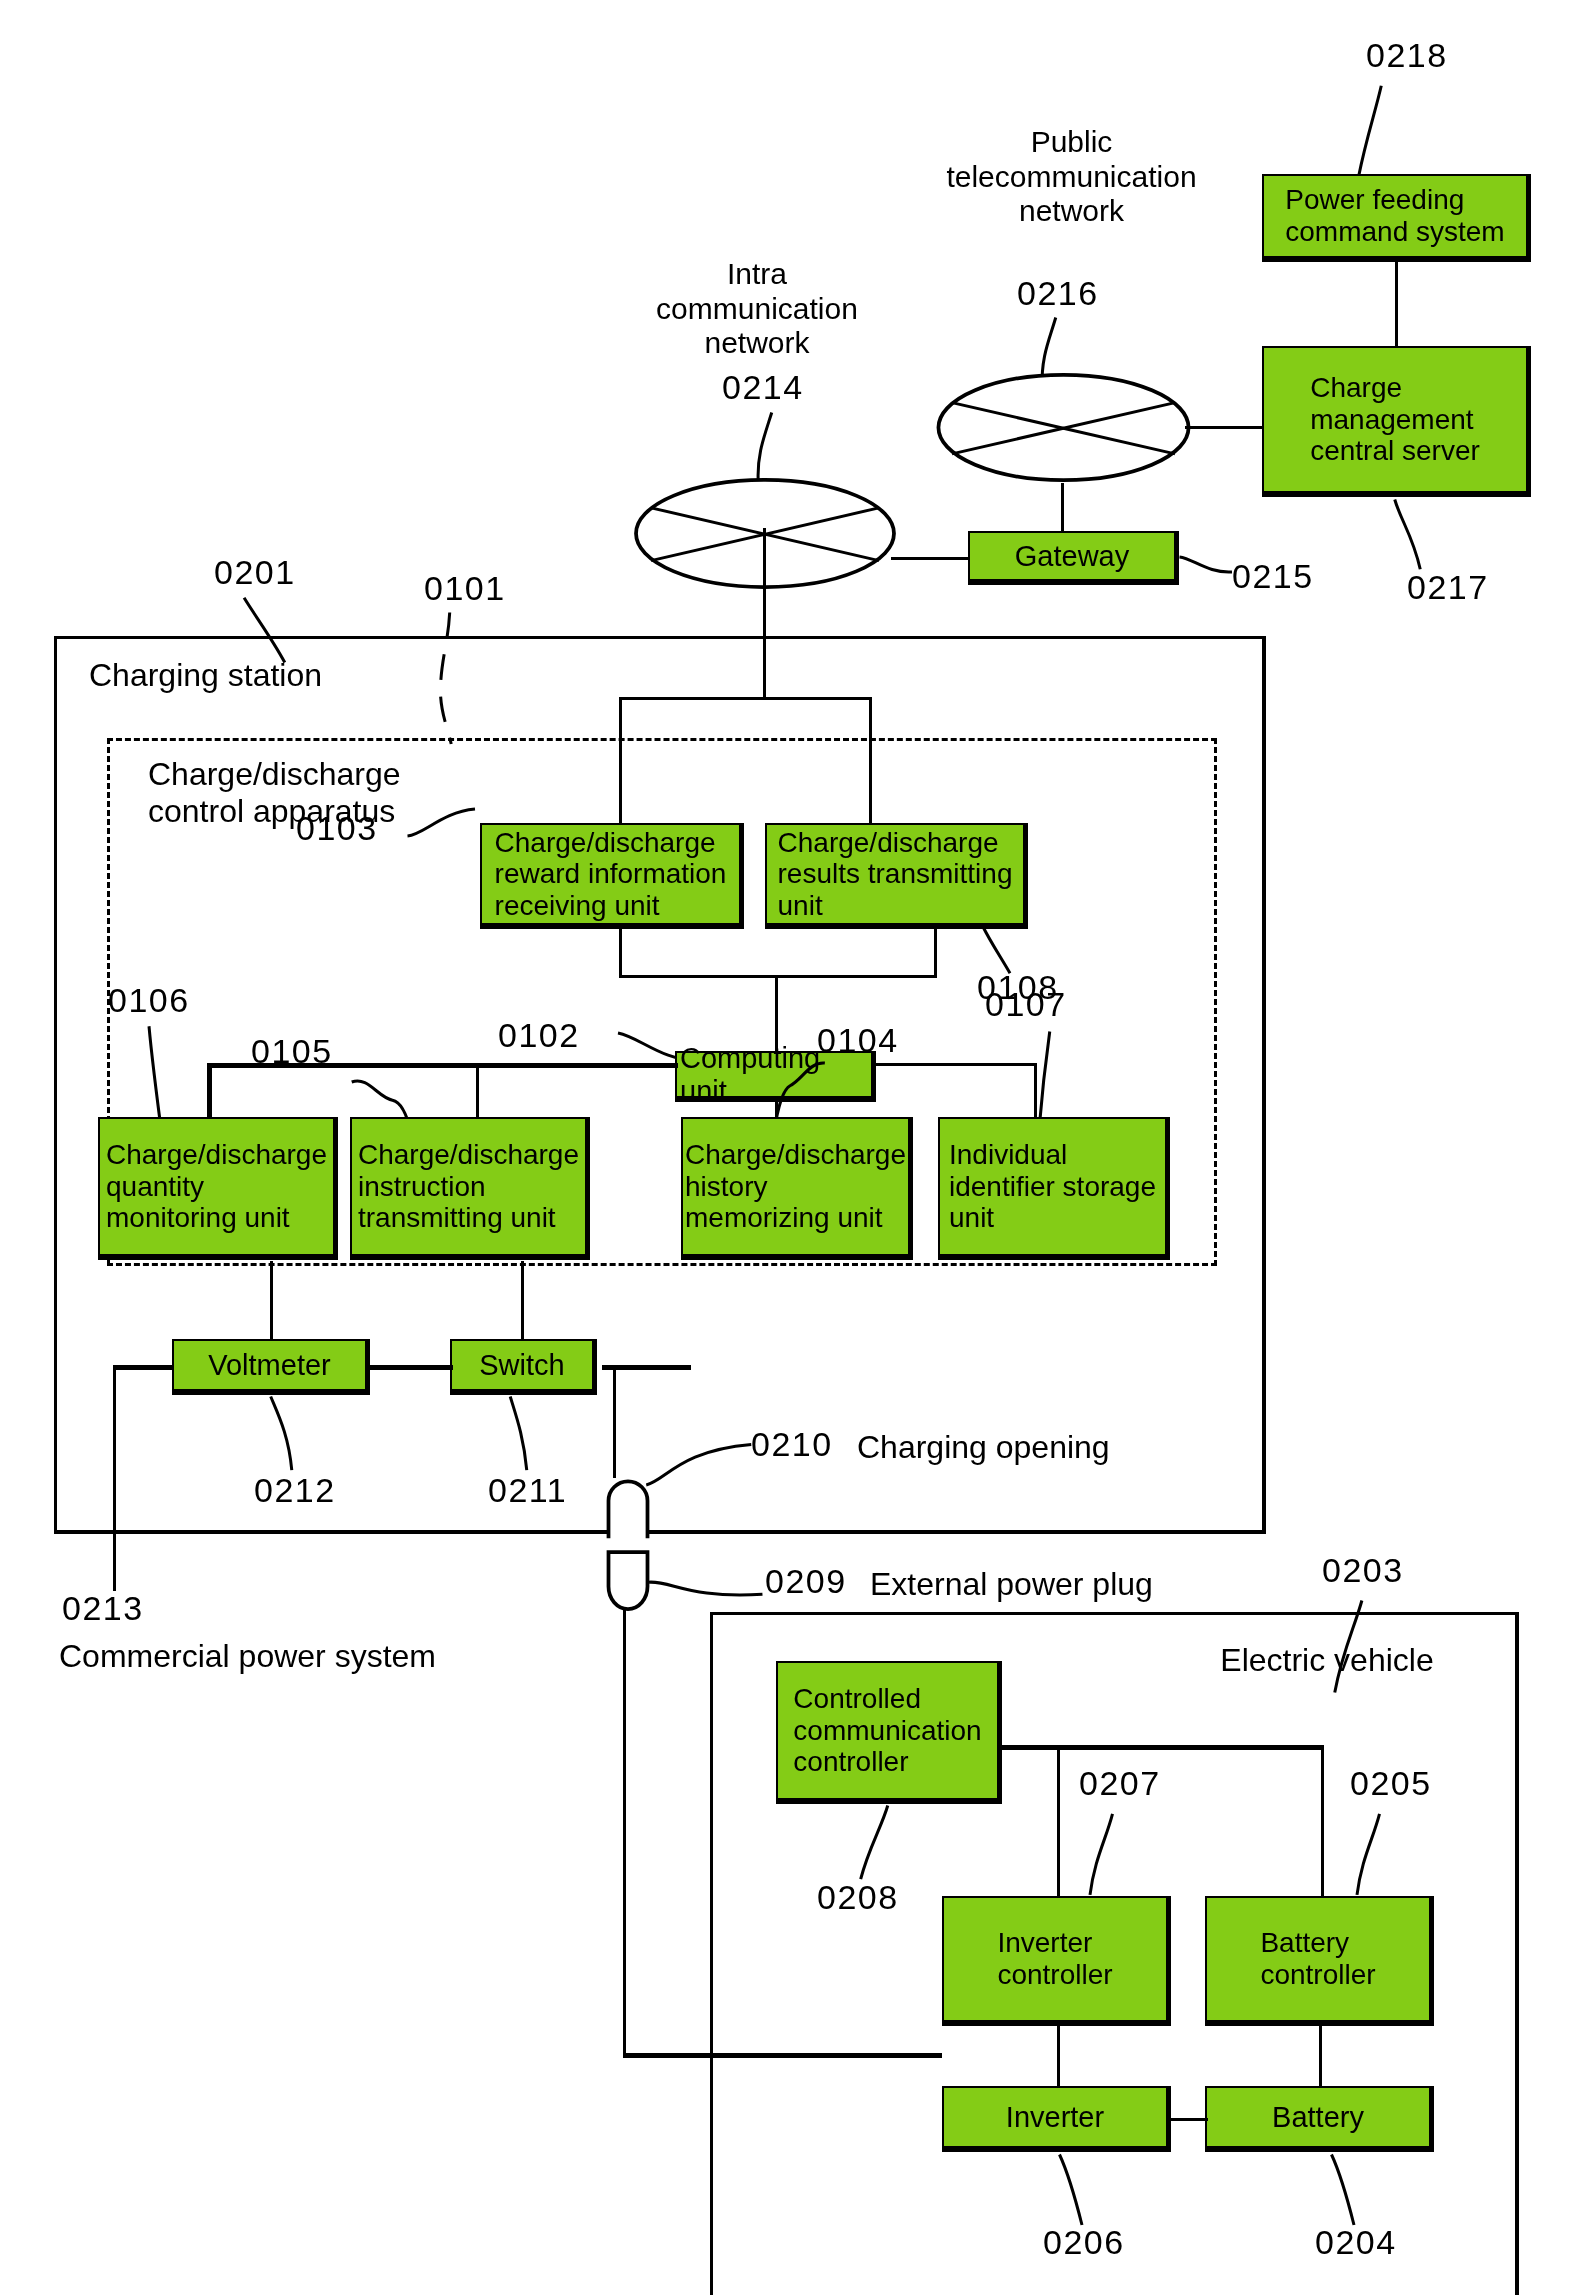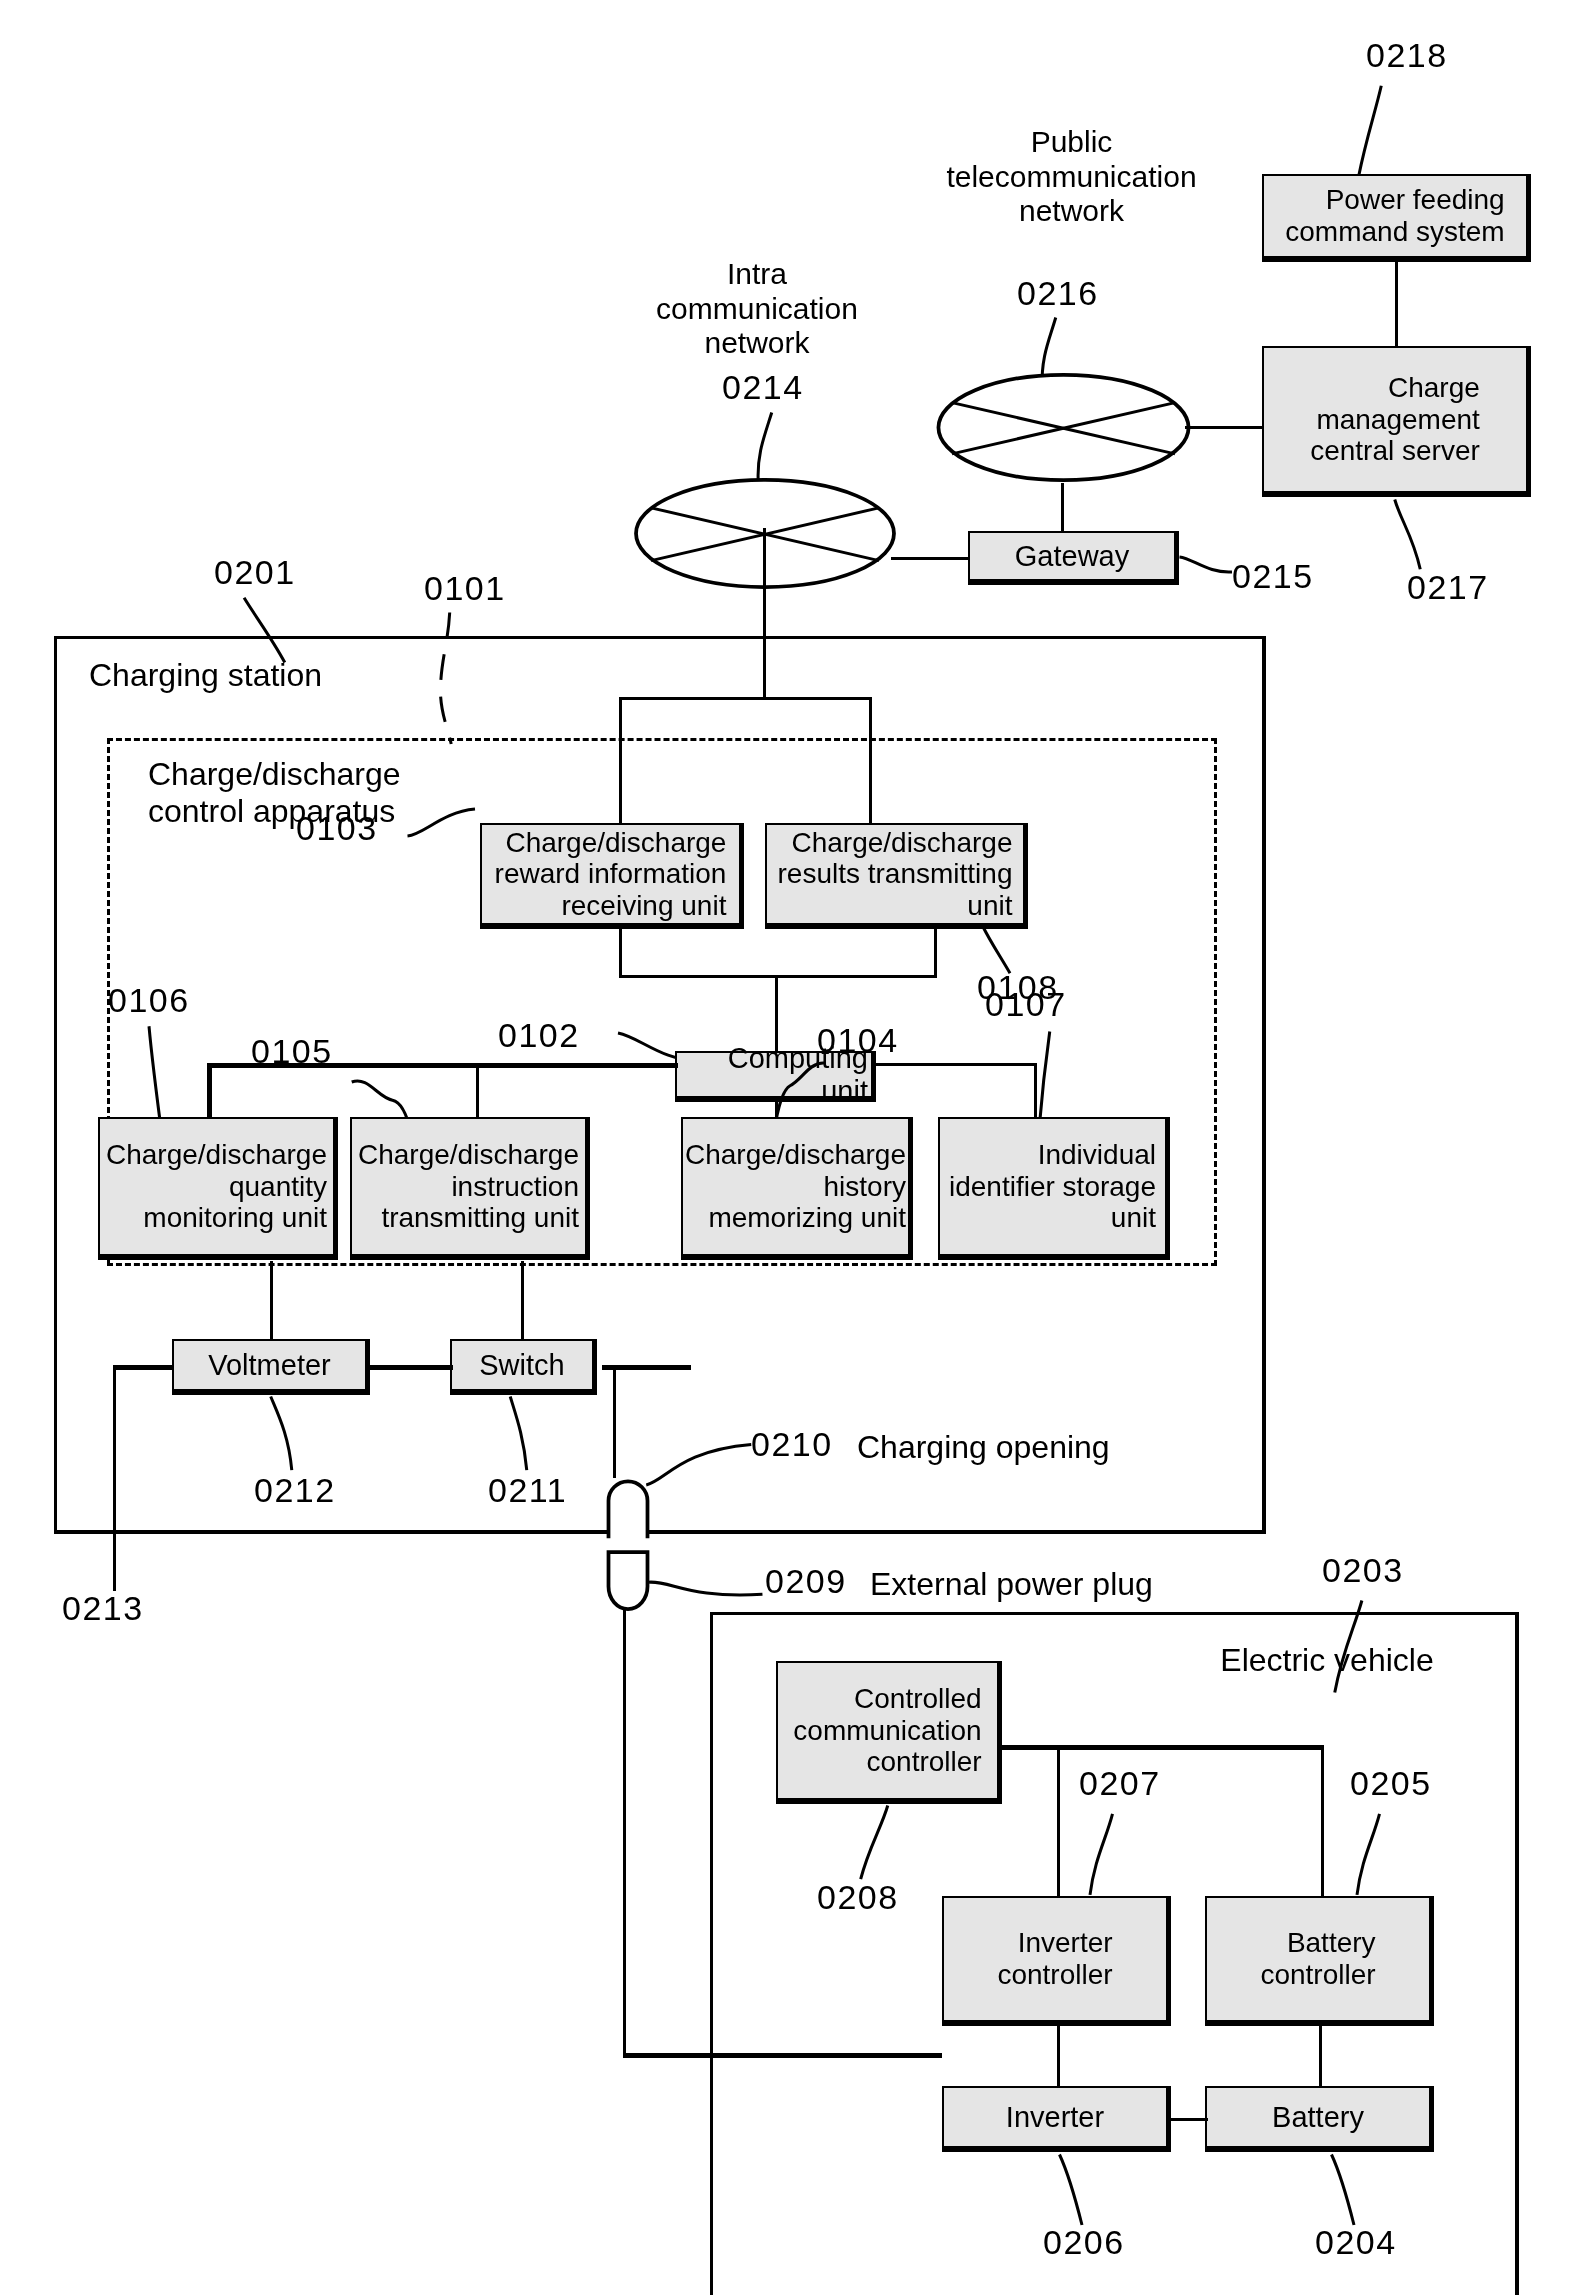--- a/index.html
+++ b/index.html
@@ -28,28 +28,28 @@
     line-height:1.15;
     white-space:pre-line;
     text-align:center;
   }
   .freetext.left { text-align:left; }
 
   
   .nbox {
     position:absolute;
     box-sizing:border-box;
-    background:#e5e5e5;
+    background:#84cc16;
     border:2.3px solid #000;
     border-right-width:5.3px;
     border-bottom-width:6.8px;
     display:flex;
     align-items:center;
     justify-content:center;
-    text-align:right;
+    text-align:left;
     font-size:28px;
     line-height:1.13;
     color:#000;
     white-space:pre-line;
     padding:1.5px 3px;
   }
   .nbox.small { font-size:29px; }
 
   
   .orect {
@@ -317,20 +317,21 @@
 
   <div class="refnum" style="left:751px; top:1427px;">0210</div>
   <div class="freetext left" style="left:857px; top:1429px; width:423px; font-size:32px;">Charging opening</div>
   <div class="leader" style="left:643px; top:1434px; width:113px; height:60px;">
     <svg width="113" height="60" viewBox="0 0 150 80">
       <path d="M4 68 C30 62 48 22 144 14" stroke="#000" stroke-width="4" fill="none"></path>
     </svg>
   </div>
 
   <div class="refnum" style="left:62px; top:1591px;">0213</div>
+  <div class="freetext left" style="left:59px; top:1638px; width:468px; font-size:32px;">Commercial power system</div>
 
   <div class="plugshape" style="left:604px; top:1549px;">
     <svg width="48" height="63" viewBox="0 0 64 84">
       <path d="M6 4 L6 50 A26 30 0 0 0 58 50 L58 4 Z" fill="#fff" stroke="#000" stroke-width="5"></path>
     </svg>
   </div>
 
   <div class="refnum" style="left:765px; top:1564px;text-align:right;">0209</div>
   <div class="freetext left" style="left:870px; top:1566px; width:468px; font-size:32px;">External power plug</div>
   <div class="leader" style="left:646px; top:1570px; width:121px; height:38px;">

